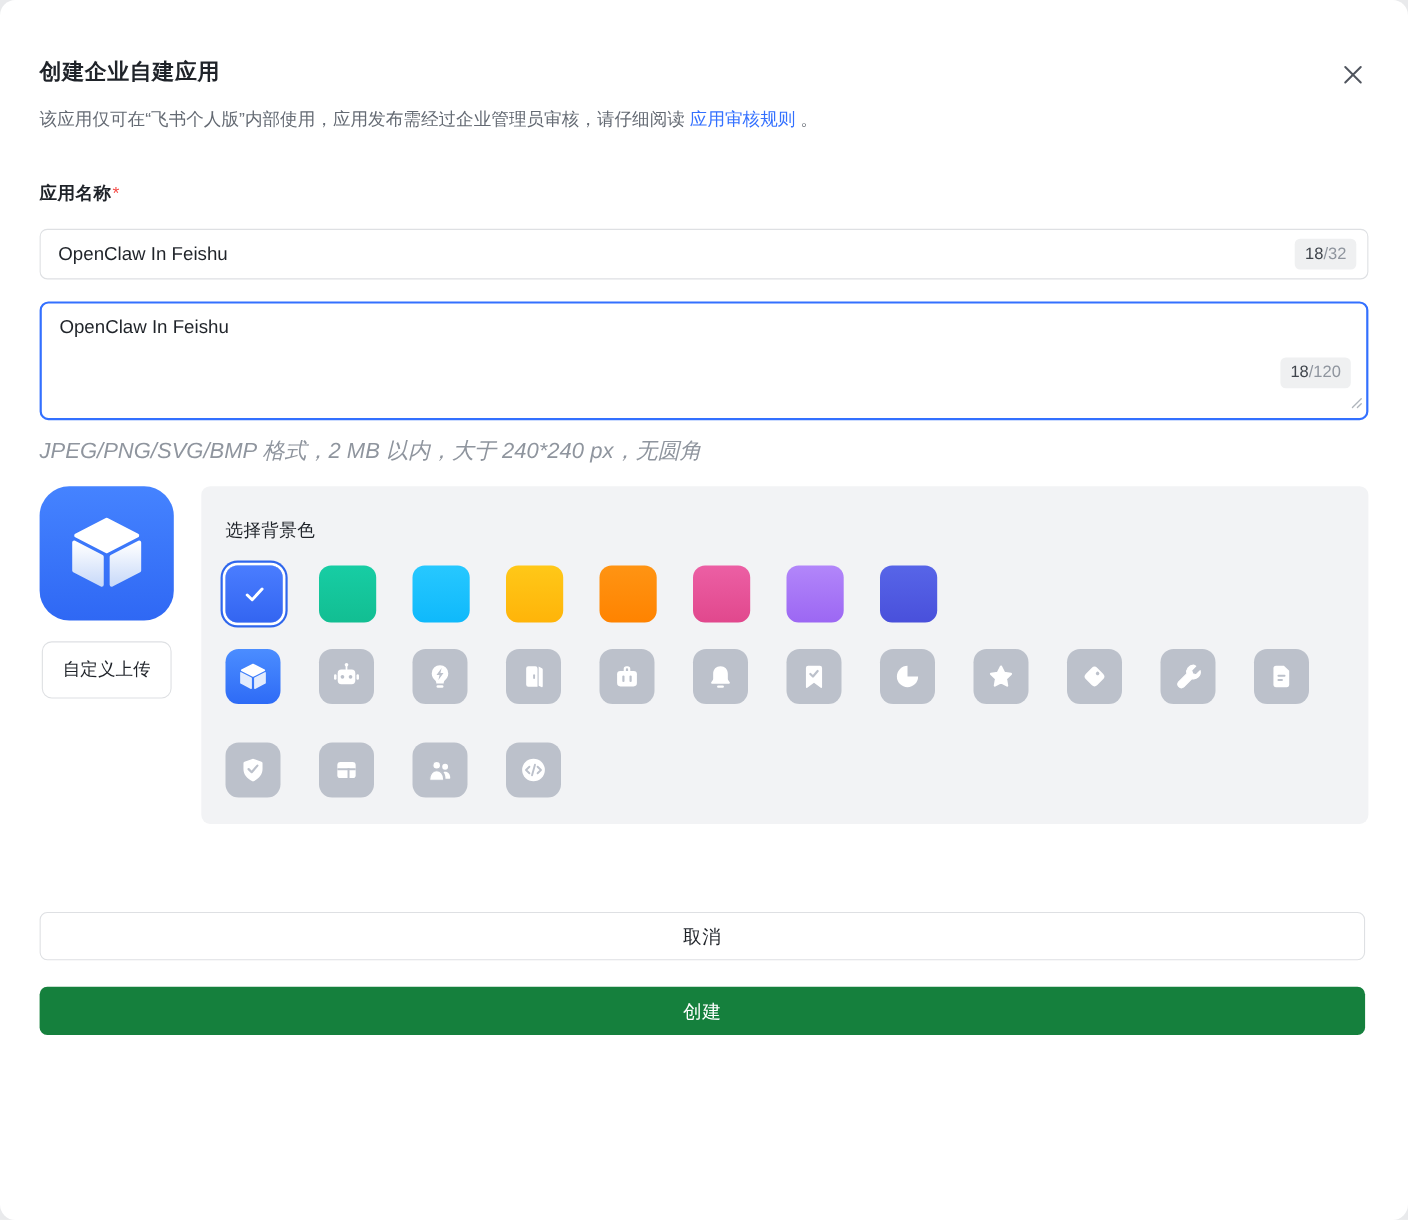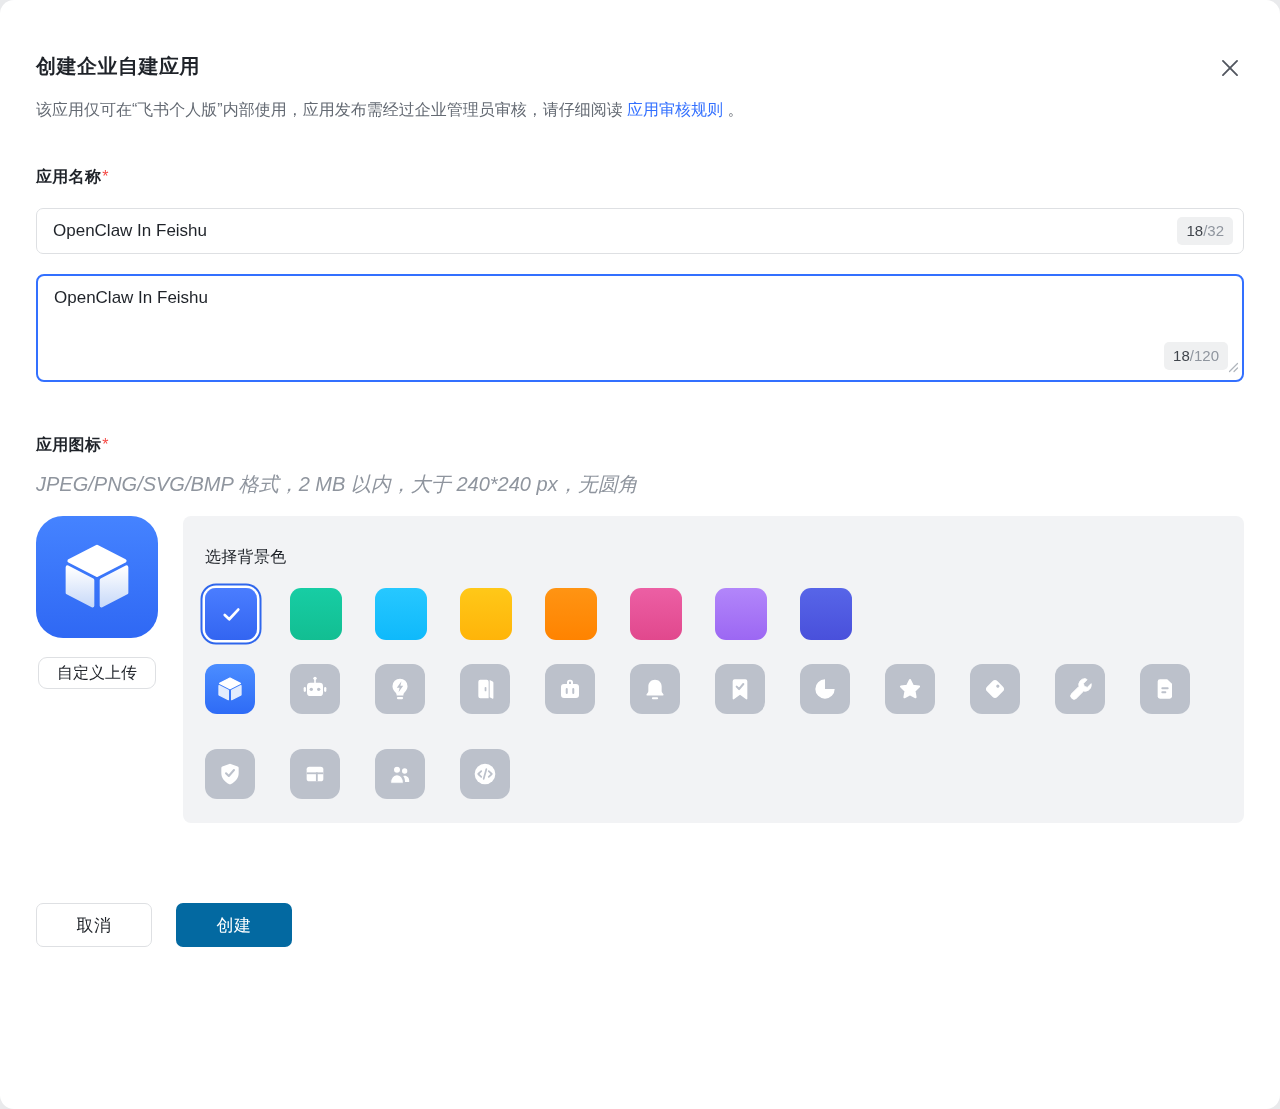--- a/index.html
+++ b/index.html
@@ -47,33 +47,33 @@
   
   .textarea-wrap {
     margin-top: 20px; height: 108px; position: relative;
     border: 2px solid #3370FF; border-radius: 8px; background: #fff;
   }
   .textarea-wrap textarea {
     width: 100%; height: 100%; border: none; outline: none; resize: none;
     font-size: 17px; color: #1F2329; padding: 10px 16px; background: transparent;
     font-family: "Liberation Sans", "DejaVu Sans", sans-serif; line-height: 24px;
   }
-  .textarea-wrap .counter { position: absolute; right: 14px; bottom: 10px; text-align: center; }
+  .textarea-wrap .counter { position: absolute; right: 14px; bottom: 27px; text-align: center; }
   .resize-handle { position: absolute; right: 3px; bottom: 3px; }
   
   .hint { margin-top: 16px; font-size: 20px; line-height: 24px; color: #8F959E; font-style: italic; }
   .icon-row { margin-top: 20px; display: flex; gap: 25px; align-items: flex-start; }
   .icon-left { width: 122px; flex: none; display: flex; flex-direction: column; align-items: center; }
   .app-icon-preview {
     width: 122px; height: 122px; border-radius: 27px;
     background: linear-gradient(180deg, #4583FF, #2F68F4);
     display: flex; align-items: center; justify-content: center;
   }
   .upload-btn {
-    margin-top: 19px; height: 32px; padding: 0 18px;
+    margin-top: 19px; height: 52px; padding: 0 18px;
     border: 1px solid #DEE0E3; border-radius: 9px; background: #fff;
     font-size: 16px; color: #1F2329; cursor: pointer; display:flex; align-items:center;
     font-family: "Liberation Sans", "DejaVu Sans", sans-serif;
   }
   .picker-panel {
     flex: 1; background: #F2F3F5; border-radius: 8px;
     padding: 30px 22px 24px 22px;
   }
   .panel-title { font-size: 16px; line-height: 22px; font-weight: 400; letter-spacing:.3px; }
   .panel-title.second { margin-top: 43px; }
@@ -88,28 +88,28 @@
     width: 50px; height: 50px; border-radius: 12px; background: #BCC1CB;
     display: flex; align-items: center; justify-content: center; cursor: pointer;
   }
   .icon-cell.selected { background: linear-gradient(180deg,#4B8DFF,#2E6BF6); }
   .icon-cell .wht { fill: #FFFFFF; }
   .icon-cell .tint { fill: #E3ECFD; }
   .icon-cell .cut { fill: #BCC1CB; }
   .icon-cell .cutst { stroke: #BCC1CB; fill: none; }
   .glyph { display: flex; }
   
-  .dlg-footer { margin-top: 80px; display: flex; gap: 24px; padding-right: 3px; }
+  .dlg-footer { margin-top: 80px; display: flex; gap: 24px; padding-right: 3px; flex-direction: column; }
   .btn {
     height: 44px; min-width: 116px; border-radius: 7px; font-size: 17px;
     display: flex; align-items: center; justify-content: center; cursor: pointer;
     font-family: "Liberation Sans", "DejaVu Sans", sans-serif; letter-spacing:.5px;
   }
   .btn-cancel { background: #fff; border: 1px solid #DEE0E3; color: #1F2329; }
-  .btn-primary { background: #0369a1; border: none; color: #fff; }
+  .btn-primary { background: #15803d; border: none; color: #fff; }
 </style>
 </head>
 <body>
 
 <div class="dialog">
 
   <div class="dlg-header">
     <div class="dlg-title">创建企业自建应用</div>
     <div class="close-btn">
       <svg width="26" height="26" viewBox="0 0 24 24">
@@ -129,21 +129,20 @@
   <div class="textarea-wrap">
     <textarea style="">OpenClaw In Feishu</textarea>
     <span class="counter"><span class="cur">18</span><span class="max">/120</span></span>
     <span class="resize-handle">
       <svg width="12" height="12" viewBox="0 0 12 12">
           <path d="M10.5 2.5 L2.5 10.5 M10.5 7 L7 10.5" stroke="#AFB5BC" stroke-width="1.2" fill="none" stroke-linecap="round"></path>
         </svg>
     </span>
   </div>
 
-  <div class="field-label gap-lg"><span>应用图标</span><span class="req">*</span></div>
   <div class="hint">JPEG/PNG/SVG/BMP 格式，2 MB 以内，大于 240*240 px，无圆角</div>
 
   <div class="icon-row">
     <div class="icon-left">
       <div class="app-icon-preview">
         <span class="glyph" id="preview-glyph">
             <svg width="86" height="86" viewBox="0 0 96 96">
       <defs>
                 <linearGradient id="cf" x1="0" y1="0" x2="0" y2="1">
                   <stop offset="0" stop-color="#FFFFFF"></stop>

